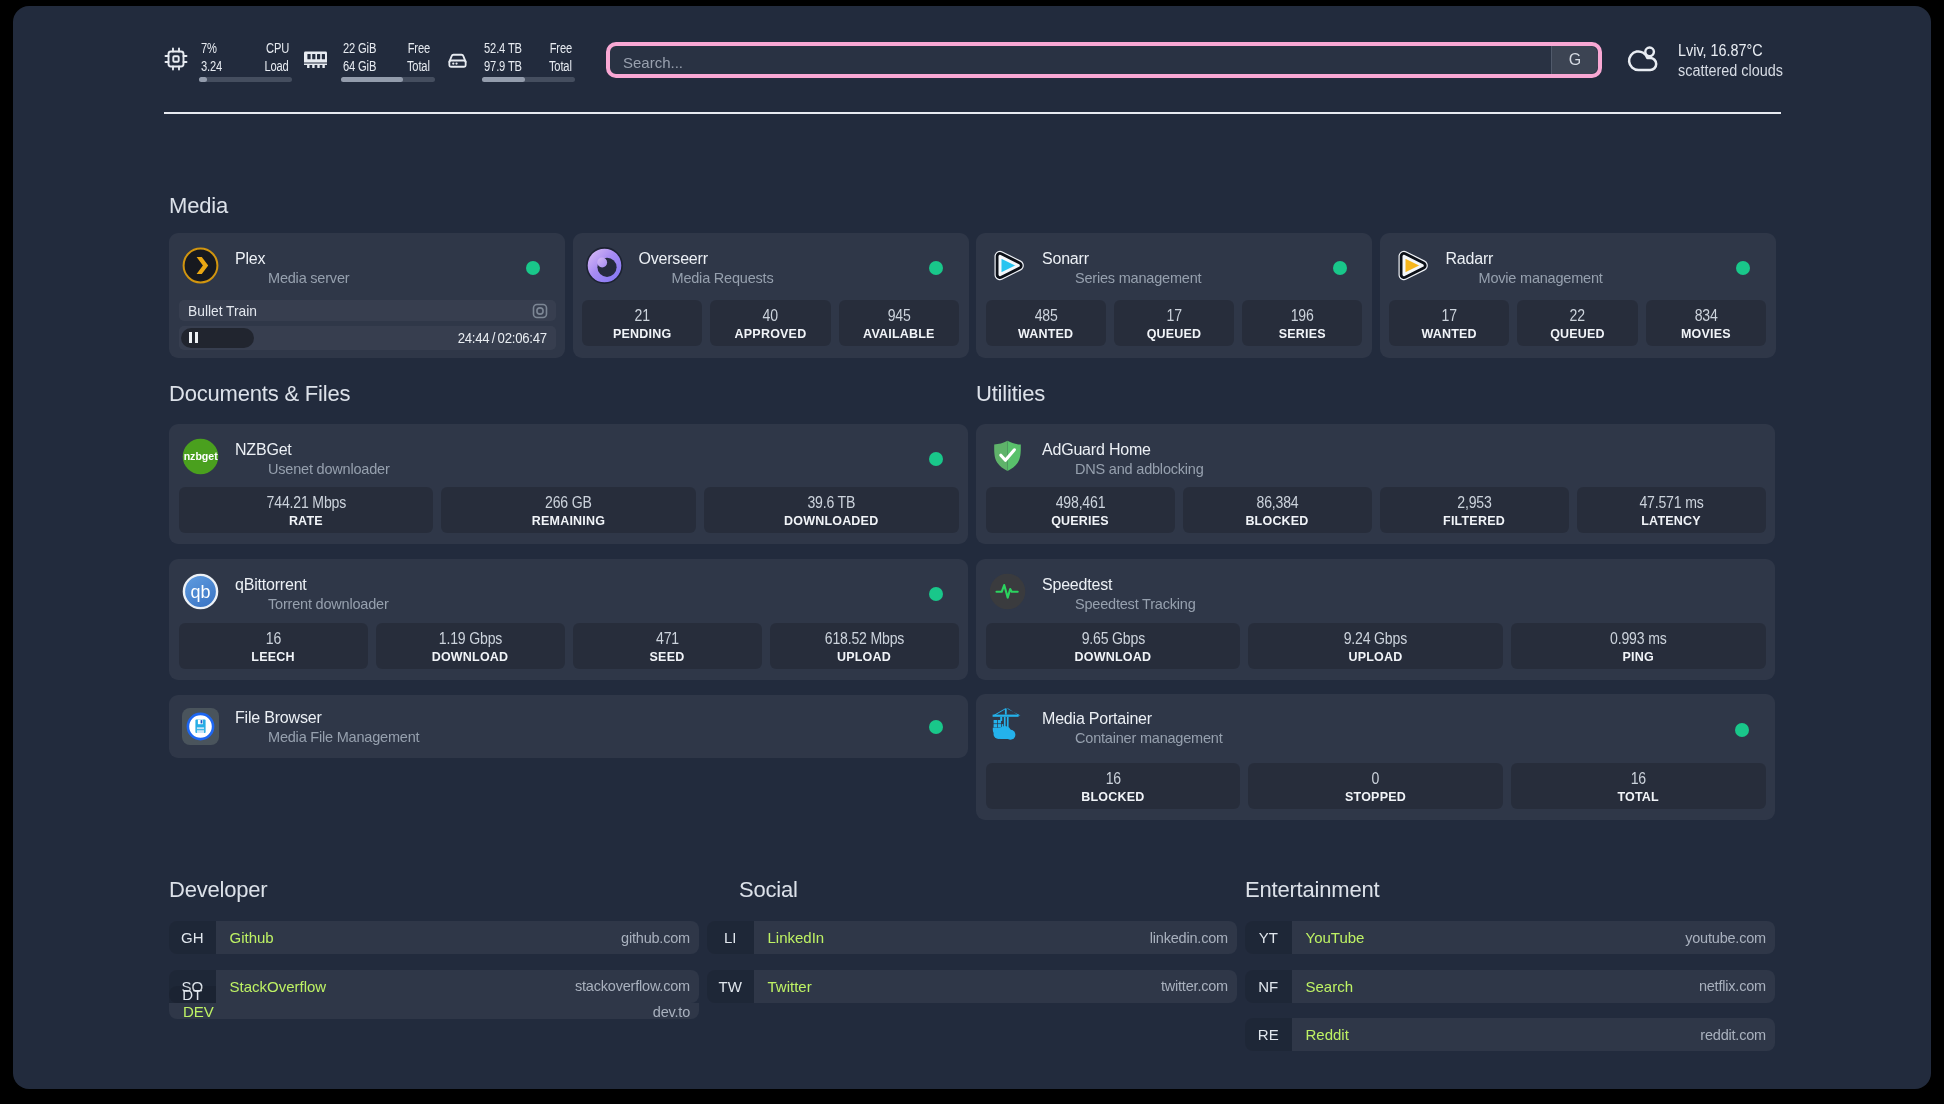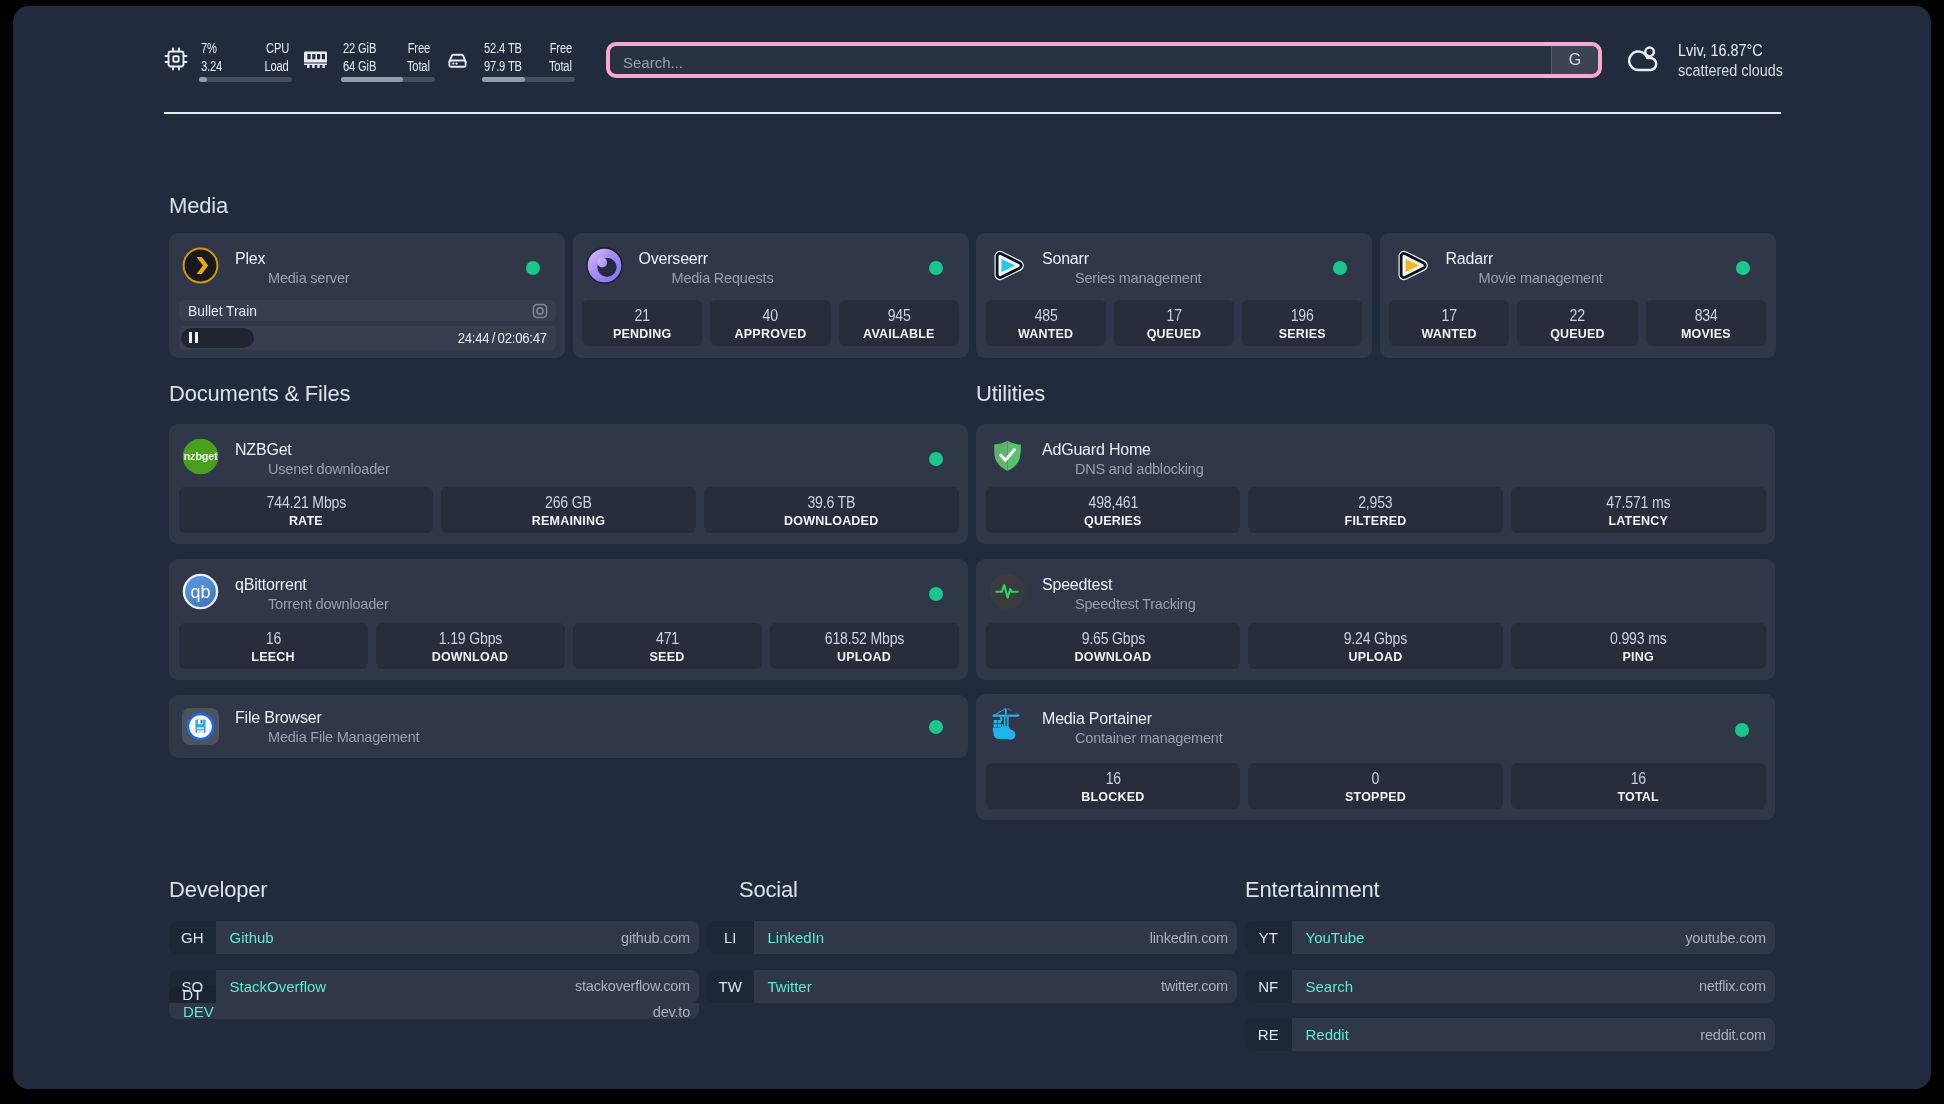--- a/index.html
+++ b/index.html
@@ -39,21 +39,21 @@
   .dot { position:absolute; width:14px; height:14px; border-radius:50%; background:#19c78a; }
   .stats { position:absolute; left:9.5px; right:9.5px; bottom:11.5px; height:46px; display:flex; gap:8px; }
   .stat { flex:1; background:rgba(0,0,0,0.17); border-radius:6px; text-align:center; padding-top:6px; }
   .stat .v { font-size:16px; line-height:20px; color:#ccd3dc; letter-spacing:-0.2px; transform:scaleX(0.88); transform-origin:center; }
   .stat .l { font-size:12.5px; line-height:17px; font-weight:700; color:#f1f4f8; letter-spacing:0.2px; }
 
   
   .bk { position:absolute; height:33px; display:flex; border-radius:8px; overflow:hidden; font-size:15px; }
   .bk .ab { width:46.5px; background:rgba(0,0,0,0.09); color:#e0e6ed; display:flex; align-items:center; justify-content:center; }
   .bk .bar { flex:1; background:rgba(255,255,255,0.06); display:flex; align-items:center; }
-  .bk .nm { margin-left:14px; color:#5eead4; }
+  .bk .nm { margin-left:14px; color:#bef264; }
   .bk .url { margin-left:auto; margin-right:9px; font-size:14.5px; color:#a9b1be; letter-spacing:-0.2px; }
 </style>
 </head>
 <body>
 <div class="board">
     <div class="content">
 
   <svg class="abs" style="left:164px; top:47px;" width="24" height="24" viewBox="0 0 24 24" fill="none" stroke="#e7ebf1" stroke-width="1.9" stroke-linecap="round">
     <rect x="4.5" y="4.5" width="15" height="15" rx="2.5"></rect>
     <rect x="9.3" y="9.3" width="5.4" height="5.4" rx="1"></rect>
@@ -291,20 +291,24 @@
       <path d="M11.8 17.2 L16.4 22.3 L25.4 11.8" fill="none" stroke="#fff" stroke-width="3.1" stroke-linecap="round" stroke-linejoin="round"></path>
     </svg>
     <div class="ctxt">
           <div class="t">AdGuard Home</div>
           <div class="s">DNS and adblocking</div>
         </div>
     <div class="stats">
       <div class="stat">
             <div class="v">498,461</div>
             <div class="l">QUERIES</div>
+          </div>
+      <div class="stat">
+            <div class="v">86,384</div>
+            <div class="l">BLOCKED</div>
           </div>
       <div class="stat">
             <div class="v">2,953</div>
             <div class="l">FILTERED</div>
           </div>
       <div class="stat">
             <div class="v">47.571 ms</div>
             <div class="l">LATENCY</div>
           </div>
     </div>

